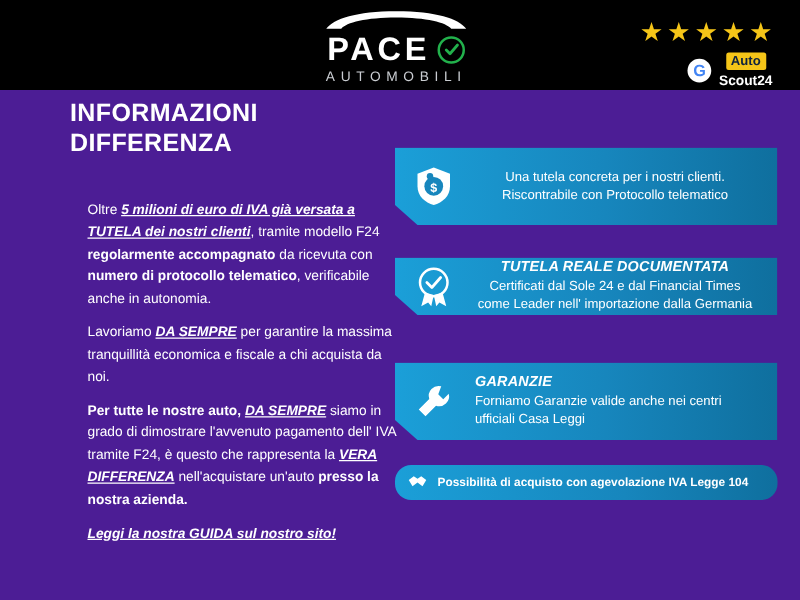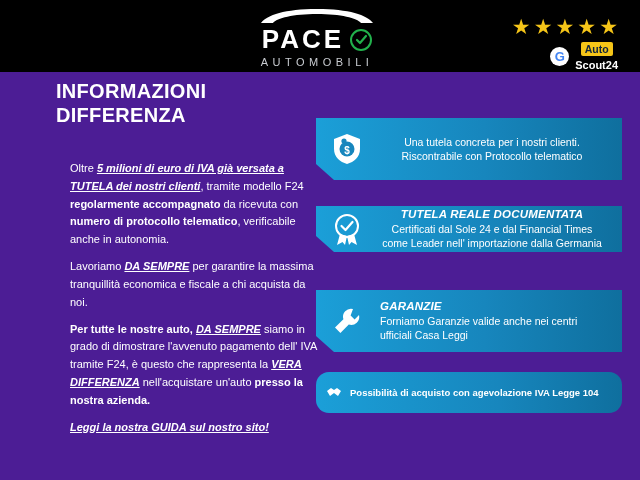--- a/index.html
+++ b/index.html
@@ -105,21 +105,21 @@
     font-size: 11.5px; font-weight: bold; font-style: italic; letter-spacing: 0.2px;
     margin-bottom: 2px;
   }
   .card .c-line { font-size: 10.5px; line-height: 1.35; }
   #card1 { left: 316px; top: 118px; width: 306px; height: 62px; }
   #card2 { left: 316px; top: 206px; width: 306px; height: 46px; }
   #card3 { left: 316px; top: 290px; width: 306px; height: 62px; }
   #card3 .txt { text-align: left; padding-left: 4px; }
   
   .pill {
-    position: absolute; left: 316px; top: 372px; width: 306px; height: 41px;
+    position: absolute; left: 316px; top: 372px; width: 306px; height: 28px;
     background: linear-gradient(90deg, #1b9fd8 0%, #1786bd 60%, #0f6f9e 100%);
     border-radius: 13px;
     display: flex; align-items: center; gap: 8px; padding: 0 10px;
     color: #ffffff; font-size: 9.5px; font-weight: bold;
   }
   .pill .pic { width: 16px; height: 16px; display:flex; align-items:center; justify-content:center; }
   
   .footer { position: absolute; left: 0; bottom: 0; width: 640px; height: 58px; }
 </style>
 </head>

